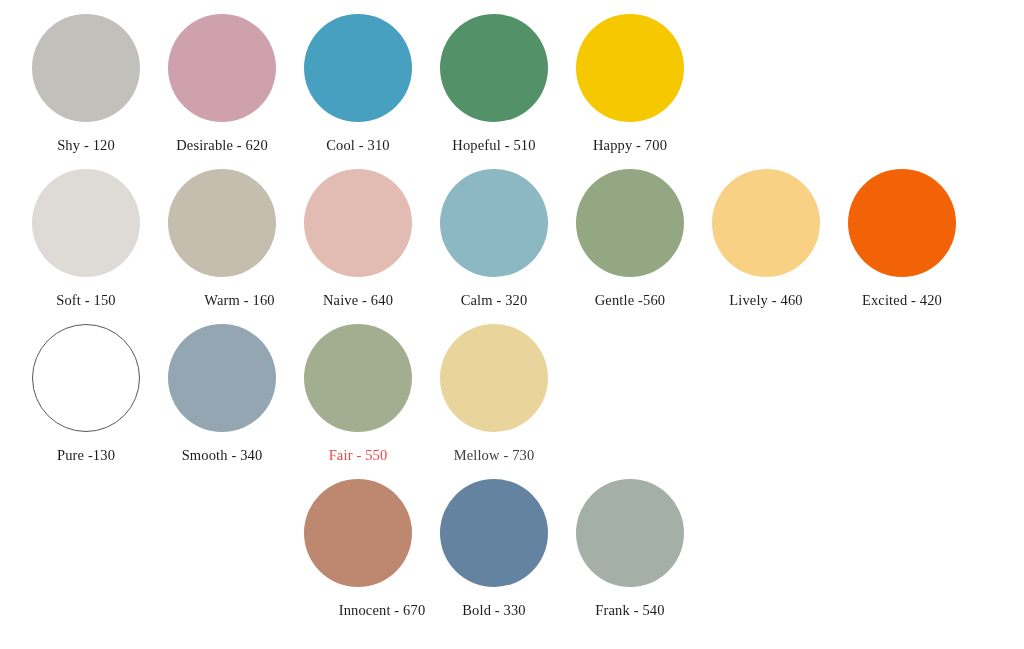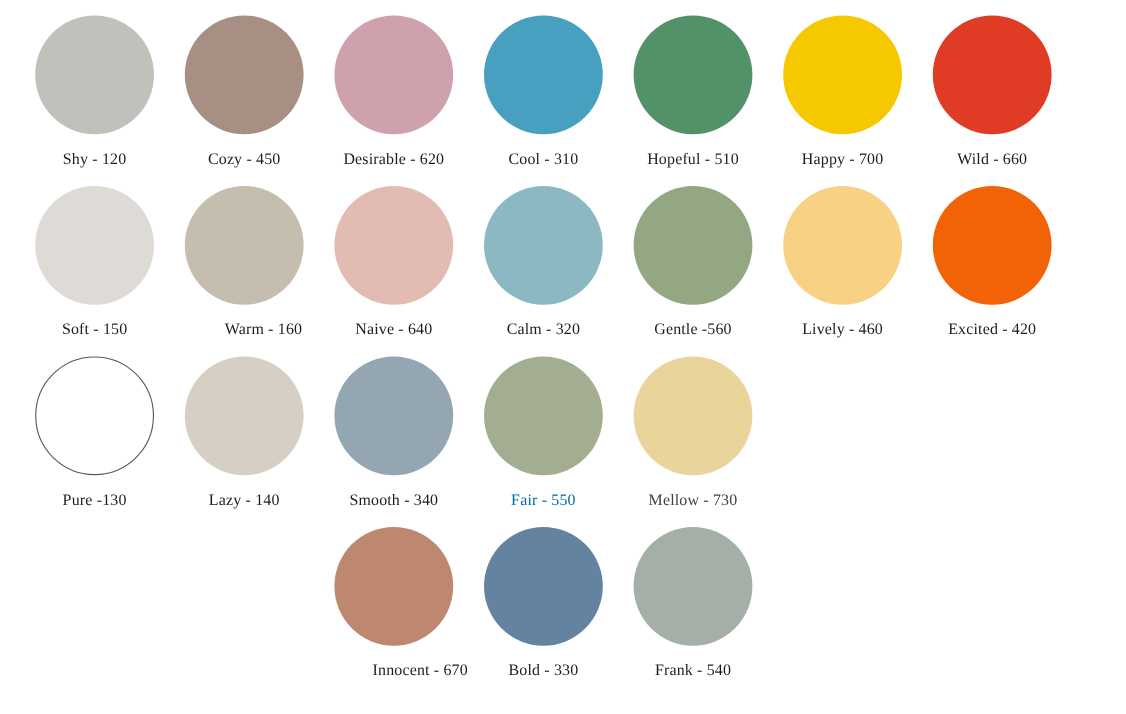--- a/index.html
+++ b/index.html
@@ -67,42 +67,34 @@
 <body style="background: rgb(255, 255, 255);">
 
 <div id="palette">
 
   <div class="swatch-row">
     <div class="swatch-cell">
       <div class="swatch-circle" style="background: rgb(194, 192, 186);"></div>
       <div class="swatch-label" style="color: rgb(28, 28, 28);">Shy - 120</div>
     </div>
     <div class="swatch-cell">
-      <div class="swatch-circle" style="background: rgb(167, 144, 131);"></div>
-      <div class="swatch-label" style="color: rgb(28, 28, 28);">Cozy - 450</div>
-    </div>
-    <div class="swatch-cell">
       <div class="swatch-circle" style="background: rgb(207, 161, 173);"></div>
       <div class="swatch-label" style="color: rgb(28, 28, 28);">Desirable - 620</div>
     </div>
     <div class="swatch-cell">
       <div class="swatch-circle" style="background: rgb(72, 160, 192);"></div>
       <div class="swatch-label" style="color: rgb(28, 28, 28);">Cool - 310</div>
     </div>
     <div class="swatch-cell">
       <div class="swatch-circle" style="background: rgb(83, 146, 104);"></div>
       <div class="swatch-label" style="color: rgb(28, 28, 28);">Hopeful - 510</div>
     </div>
     <div class="swatch-cell">
       <div class="swatch-circle" style="background: rgb(245, 200, 0);"></div>
       <div class="swatch-label" style="color: rgb(28, 28, 28);">Happy - 700</div>
-    </div>
-    <div class="swatch-cell">
-      <div class="swatch-circle" style="background: rgb(223, 59, 37);"></div>
-      <div class="swatch-label" style="color: rgb(28, 28, 28);">Wild - 660</div>
     </div>
   </div>
 
   <div class="swatch-row">
     <div class="swatch-cell">
       <div class="swatch-circle" style="background: rgb(222, 218, 213);"></div>
       <div class="swatch-label" style="color: rgb(28, 28, 28);">Soft - 150</div>
     </div>
     <div class="swatch-cell">
       <div class="swatch-circle" style="background: rgb(197, 189, 174);"></div>
@@ -129,30 +121,26 @@
       <div class="swatch-label" style="color: rgb(28, 28, 28);">Excited - 420</div>
     </div>
   </div>
 
   <div class="swatch-row">
     <div class="swatch-cell">
       <div class="swatch-circle outlined" style="background: rgb(255, 255, 255); border-color: rgb(88, 88, 90);"></div>
       <div class="swatch-label" style="color: rgb(28, 28, 28);">Pure -130</div>
     </div>
     <div class="swatch-cell">
-      <div class="swatch-circle" style="background: rgb(213, 207, 196);"></div>
-      <div class="swatch-label" style="color: rgb(28, 28, 28);">Lazy - 140</div>
-    </div>
-    <div class="swatch-cell">
       <div class="swatch-circle" style="background: rgb(147, 166, 178);"></div>
       <div class="swatch-label" style="color: rgb(28, 28, 28);">Smooth - 340</div>
     </div>
     <div class="swatch-cell">
       <div class="swatch-circle" style="background: rgb(163, 174, 144);"></div>
-      <div class="swatch-label" style="color: #0369a1;">Fair - 550</div>
+      <div class="swatch-label" style="color: #ef4444;">Fair - 550</div>
     </div>
     <div class="swatch-cell">
       <div class="swatch-circle" style="background: rgb(233, 213, 156);"></div>
       <div class="swatch-label" style="color: #404040;">Mellow - 730</div>
     </div>
   </div>
 
   <div class="swatch-row">
     <div class="swatch-cell spacer"></div>
     <div class="swatch-cell spacer"></div>

